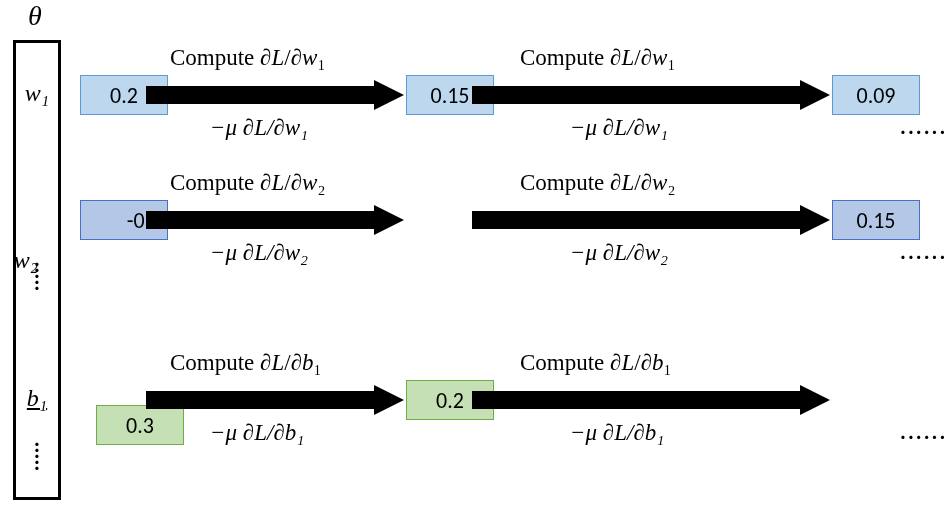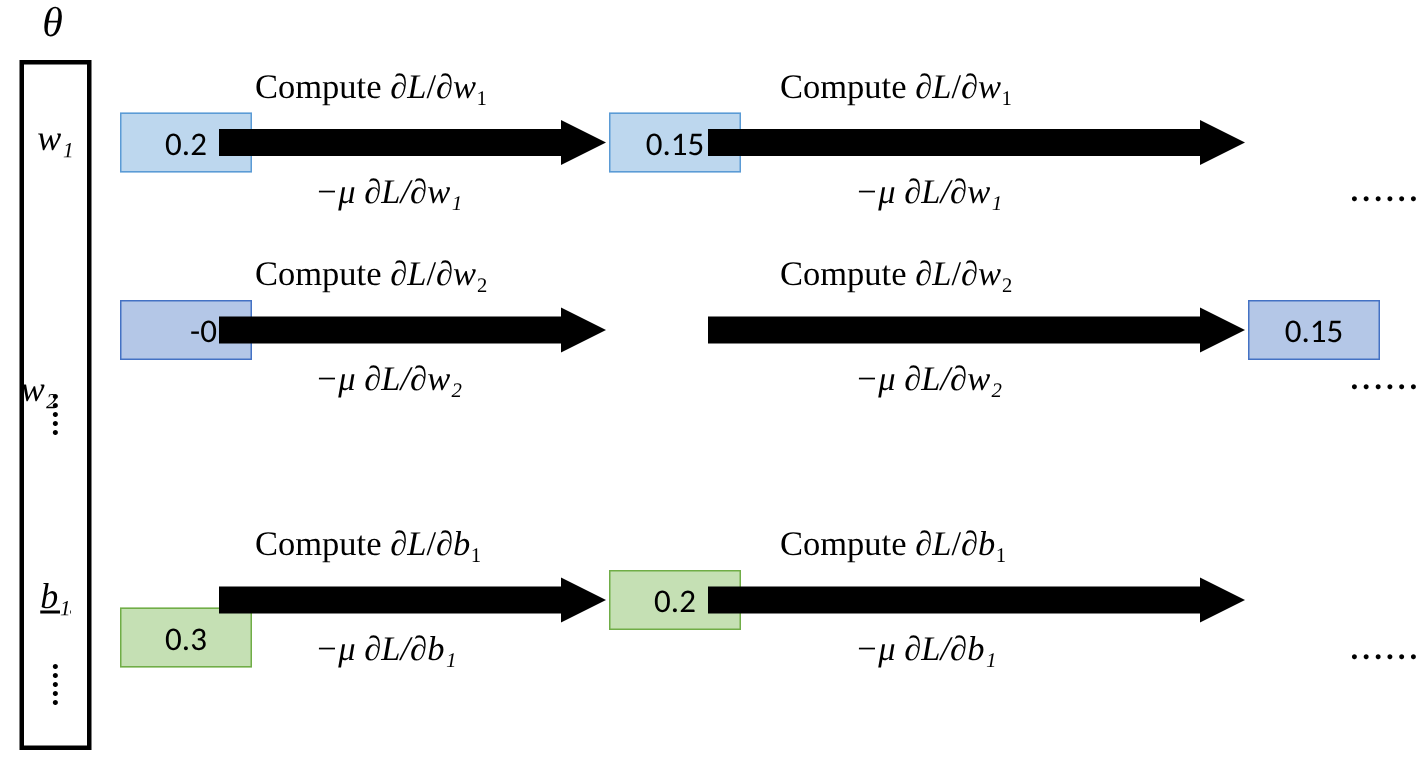--- a/index.html
+++ b/index.html
@@ -136,20 +136,21 @@
   <div class="math-label" style="left:130px; top:75px;"><span class="ital">−<span class="ital">μ</span> <span class="ital">∂L</span>/<span class="ital">∂w</span>₁</span></div>
 
   <div class="value-box blue1" style="left:326px; top:35px;">0.15</div>
   <div class="arrow" style="left:392px; width:358px; top:40px;">
         <div class="shaft"></div>
         <div class="head"></div>
       </div>
   <div class="math-label" style="left:440px; top:5px;">Compute  <span class="ital">∂L</span>/<span class="ital">∂w</span>₁</div>
   <div class="math-label" style="left:490px; top:75px;"><span class="ital">−<span class="ital">μ</span> <span class="ital">∂L</span>/<span class="ital">∂w</span>₁</span></div>
 
+  <div class="value-box blue1" style="left:752px; top:35px;">0.09</div>
   <div class="dots-right" style="left:820px; top:73px;">......</div>
 </div>
 
 <div class="row" style="top:165px;">
   <div class="value-box blue2" style="left:0; top:35px;padding-left:40px;">-0.1</div>
   <div class="arrow" style="left:66px; width:258px; top:40px;">
         <div class="shaft"></div>
         <div class="head"></div>
       </div>
   <div class="math-label" style="left:90px; top:5px;">Compute  <span class="ital">∂L</span>/<span class="ital">∂w</span>₂</div>
@@ -160,21 +161,21 @@
         <div class="head"></div>
       </div>
   <div class="math-label" style="left:440px; top:5px;">Compute  <span class="ital">∂L</span>/<span class="ital">∂w</span>₂</div>
   <div class="math-label" style="left:490px; top:75px;"><span class="ital">−<span class="ital">μ</span> <span class="ital">∂L</span>/<span class="ital">∂w</span>₂</span></div>
 
   <div class="value-box blue2" style="left:752px; top:35px;">0.15</div>
   <div class="dots-right" style="left:820px; top:73px;">......</div>
 </div>
 
 <div class="row" style="top:345px;">
-  <div class="value-box green" style="left:0; top:35px;margin-top:25px;">0.3</div>
+  <div class="value-box green" style="left:16px; top:35px;margin-top:25px;">0.3</div>
   <div class="arrow" style="left:66px; width:258px; top:40px;">
         <div class="shaft"></div>
         <div class="head"></div>
       </div>
   <div class="math-label" style="left:90px; top:5px;">Compute  <span class="ital">∂L</span>/<span class="ital">∂b</span>₁</div>
   <div class="math-label" style="left:130px; top:75px;"><span class="ital">−<span class="ital">μ</span> <span class="ital">∂L</span>/<span class="ital">∂b</span>₁</span></div>
 
   <div class="value-box green" style="left:326px; top:35px;">0.2</div>
   <div class="arrow" style="left:392px; width:358px; top:40px;">
         <div class="shaft"></div>

